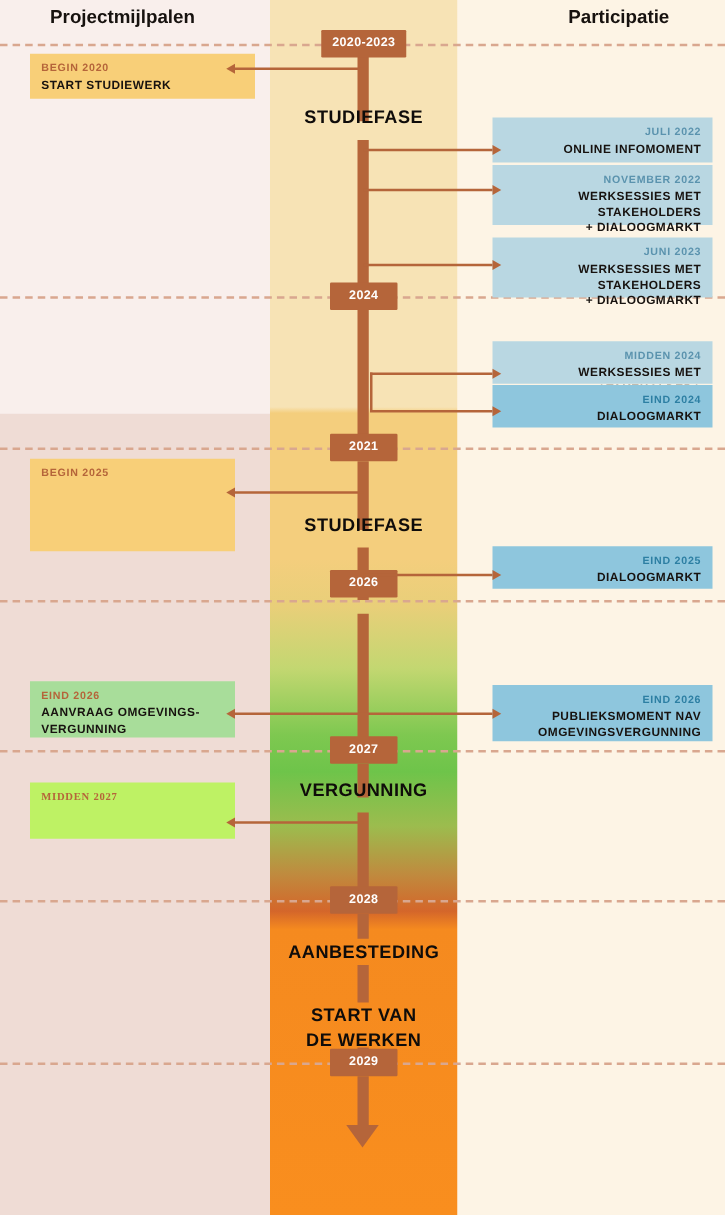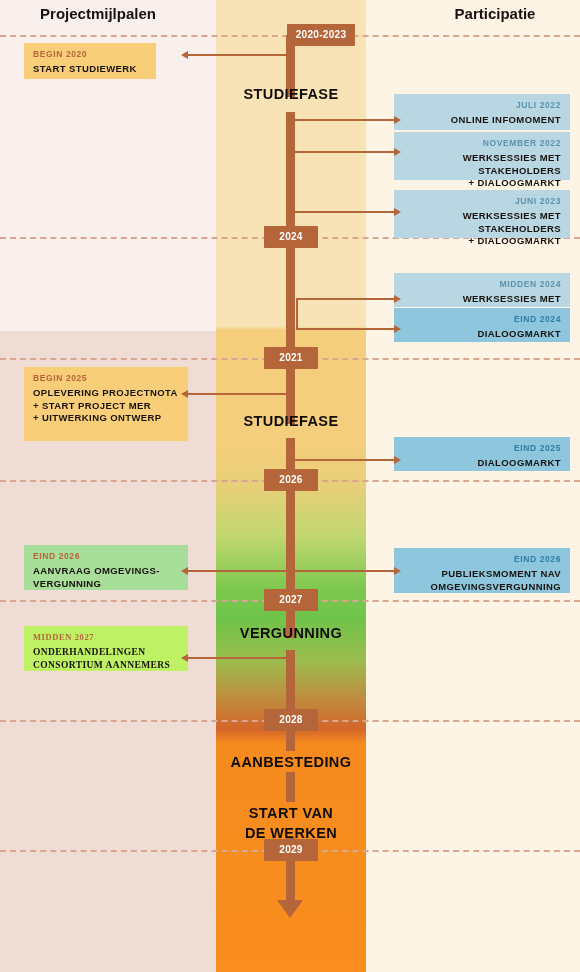--- a/index.html
+++ b/index.html
@@ -97,21 +97,21 @@
     height: 22px;
     line-height: 22px;
     background: #b5653a;
     color: #ffffff;
     font-size: 10px;
     font-weight: bold;
     letter-spacing: 0.3px;
     text-align: center;
     border-radius: 1px;
   }
-  .year-chip.wide { left: 257px; width: 68px; margin-left: 30px; }
+  .year-chip.wide { left: 257px; width: 68px; }
 
   
   .phase-label {
     position: absolute;
     text-align: center;
     font-size: 14.5px;
     font-weight: bold;
     color: #0f0c0a;
     letter-spacing: 0.4px;
   }
@@ -200,66 +200,57 @@
   <div class="spine" style="top:650px; height:70px"></div>
   <div class="spine" style="top:731px; height:20px"></div>
   <div class="spine" style="top:772px; height:30px"></div>
   <div class="spine" style="top:838px; height:12px"></div>
   <div class="spine" style="top:861px; height:39px"></div>
   <div id="arrow-head"></div>
 
   <div class="year-chip wide" style="top:24px">2020-2023</div>
   <div class="year-chip" style="top:226px">2024</div>
   <div class="year-chip" style="top:347px">2021</div>
-  <div class="year-chip" style="top:469px">2026</div>
+  <div class="year-chip" style="top:456px">2026</div>
   <div class="year-chip" style="top:589px">2027</div>
   <div class="year-chip" style="top:709px">2028</div>
   <div class="year-chip" style="top:839px">2029</div>
 
   <div class="phase-label" style="left:216px;width:150px;top:86px">STUDIEFASE</div>
   <div class="phase-label" style="left:216px;width:150px;top:413px">STUDIEFASE</div>
   <div class="phase-label" style="left:216px;width:150px;top:625px">VERGUNNING</div>
   <div class="phase-label" style="left:216px;width:150px;top:754px">AANBESTEDING</div>
   <div class="phase-label two-line" style="left:216px;width:150px;top:803px">
     <div>START VAN</div>
     <div>DE WERKEN</div>
   </div>
 
-  <div class="card left yellow" style="top:43px;width:132px;height:36px">
+  <div class="card left yellow" style="top:43px;width:180px;height:36px">
     <div class="eyebrow">BEGIN 2020</div>
     <div class="body">START STUDIEWERK</div>
   </div>
   <div class="conn" style="left:188px;top:54px;width:103px"></div>
   <div class="tip left" style="left:181px;top:51px"></div>
 
   <div class="card left yellow" style="top:367px;width:164px;height:74px">
     <div class="eyebrow">BEGIN 2025</div>
-    <div class="body">
-      <div>OPLEVERING PROJECTNOTA</div>
-      <div>+ START PROJECT MER</div>
-      <div>+ UITWERKING ONTWERP</div>
-    </div>
   </div>
   <div class="conn" style="left:188px;top:393px;width:103px"></div>
   <div class="tip left" style="left:181px;top:390px"></div>
 
   <div class="card left green" style="top:545px;width:164px;height:45px">
     <div class="eyebrow">EIND 2026</div>
     <div class="body">
       <div>AANVRAAG OMGEVINGS-</div>
       <div>VERGUNNING</div>
     </div>
   </div>
 
   <div class="card left peach" style="top:626px;width:164px;height:45px">
     <div class="eyebrow">MIDDEN 2027</div>
-    <div class="body">
-      <div>ONDERHANDELINGEN</div>
-      <div>CONSORTIUM AANNEMERS</div>
-    </div>
   </div>
   <div class="conn" style="left:188px;top:657px;width:103px"></div>
   <div class="tip left" style="left:181px;top:654px"></div>
 
   <div class="card right blue-light" style="top:94px;height:36px">
     <div class="eyebrow">JULI 2022</div>
     <div class="body">ONLINE INFOMOMENT</div>
   </div>
   <div class="conn" style="left:291px;top:119px;width:103px"></div>
   <div class="tip right" style="left:394px;top:116px"></div>

